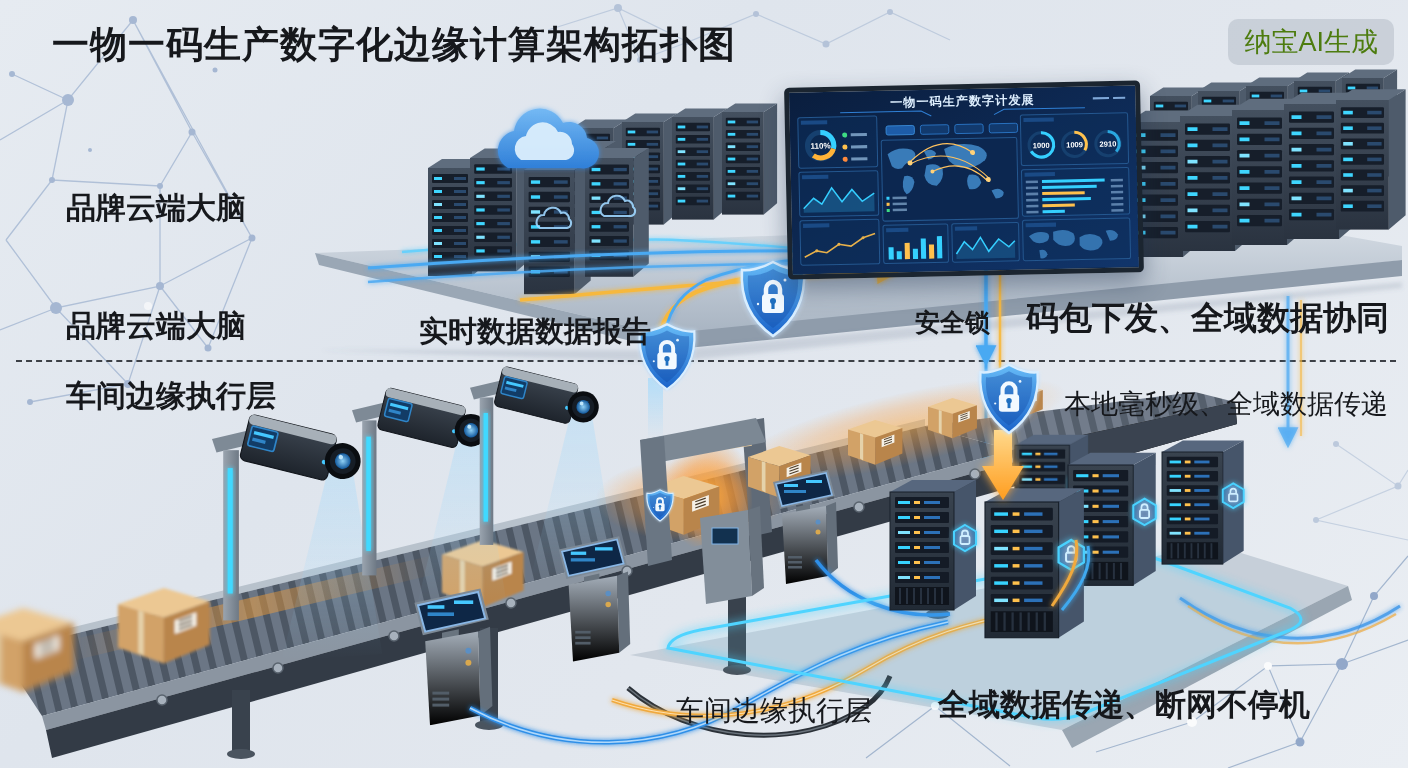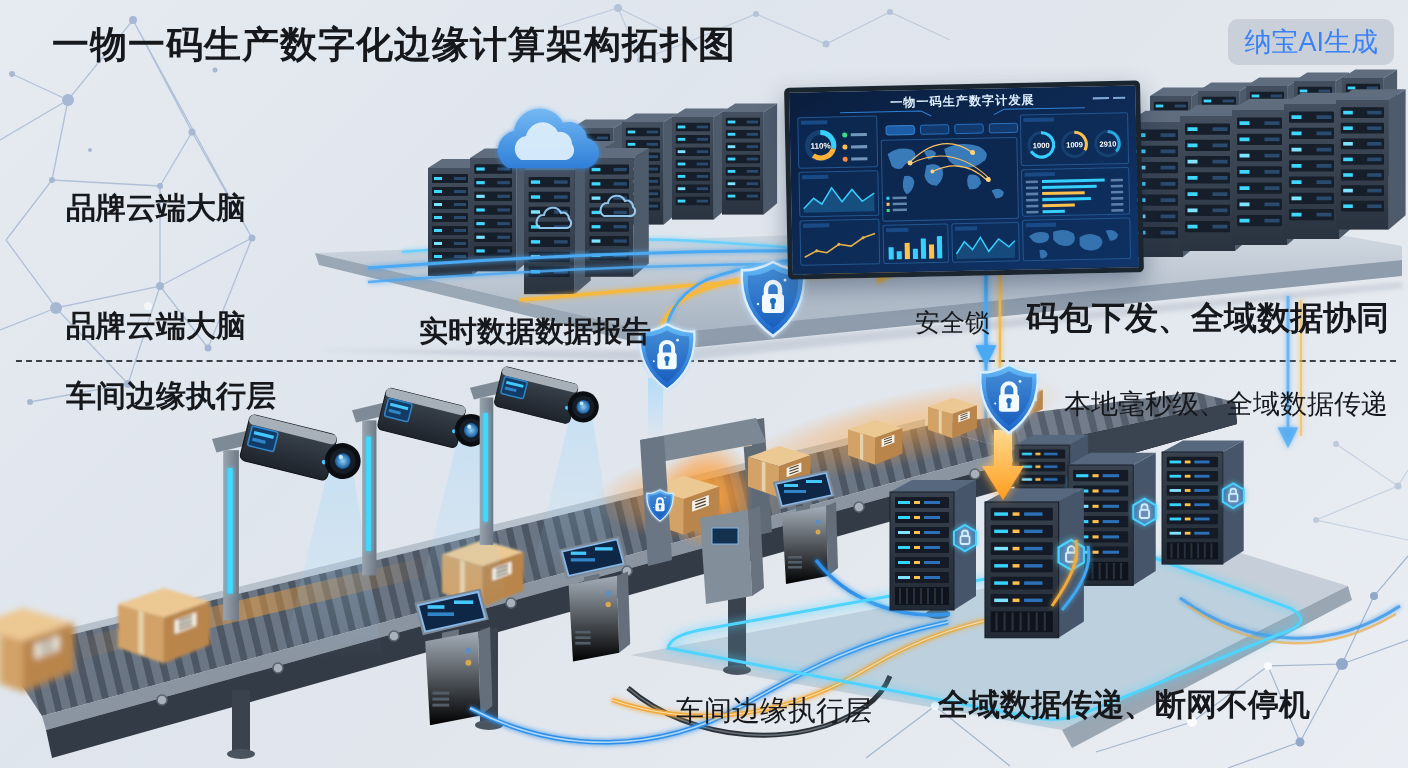--- a/index.html
+++ b/index.html
@@ -6,26 +6,26 @@
   body{
     width:1408px;height:768px;position:relative;overflow:hidden;
     font-family:"Liberation Sans","DejaVu Sans",sans-serif;
     background:linear-gradient(135deg,#e6ebf1 0%,#dfe5ed 35%,#e2e7ee 60%,#eaeef3 100%);
   }
   .layer{position:absolute;left:0;top:0;width:1408px;height:768px;}
   svg{display:block;}
   .lbl{position:absolute;color:#16181c;white-space:nowrap;z-index:40;}
   .lbl-title{left:40px;top:20px;font-size:37px;font-weight:900;letter-spacing:1px;margin-left:12px;}
   .badge{position:absolute;right:14px;top:19px;z-index:40;background:rgba(170,180,190,.45);
-         border-radius:10px;padding:5px 16px;font-size:27px;color:#3b82f6;font-weight:500;}
+         border-radius:10px;padding:5px 16px;font-size:27px;color:#4d7c0f;font-weight:500;}
   .lbl-b1{left:66px;top:188px;font-size:30px;font-weight:800;}
   .lbl-b2{left:66px;top:306px;font-size:30px;font-weight:800;}
   .lbl-edge{left:66px;top:376px;font-size:30px;font-weight:800;}
   .lbl-rt{left:419px;top:312px;font-size:29px;font-weight:600;}
-  .lbl-sec{left:915px;top:306px;font-size:25px;font-weight:400;}
+  .lbl-sec{left:915px;top:306px;font-size:25px;font-weight:700;}
   .lbl-code{left:1026px;top:296px;font-size:33px;font-weight:800;text-align:right;}
   .lbl-local{left:1064px;top:386px;font-size:27px;font-weight:500;}
   .lbl-ws{left:676px;top:692px;font-size:28px;font-weight:500;}
   .lbl-loop{left:938px;top:684px;font-size:31px;font-weight:800;}
   .divider{position:absolute;left:16px;right:12px;top:360px;border-top:2px dashed #3c4046;z-index:5;}
   
   .dash{position:absolute;left:786px;top:84px;width:346px;height:182px;z-index:30;
         transform:rotate(-1.2deg);background:linear-gradient(160deg,#0b2142,#0e2c58 60%,#0d2a52);
         border:5px solid #1b2530;border-radius:5px;box-shadow:0 10px 24px rgba(30,50,80,.45);}
   .dash svg{width:100%;height:100%;}

